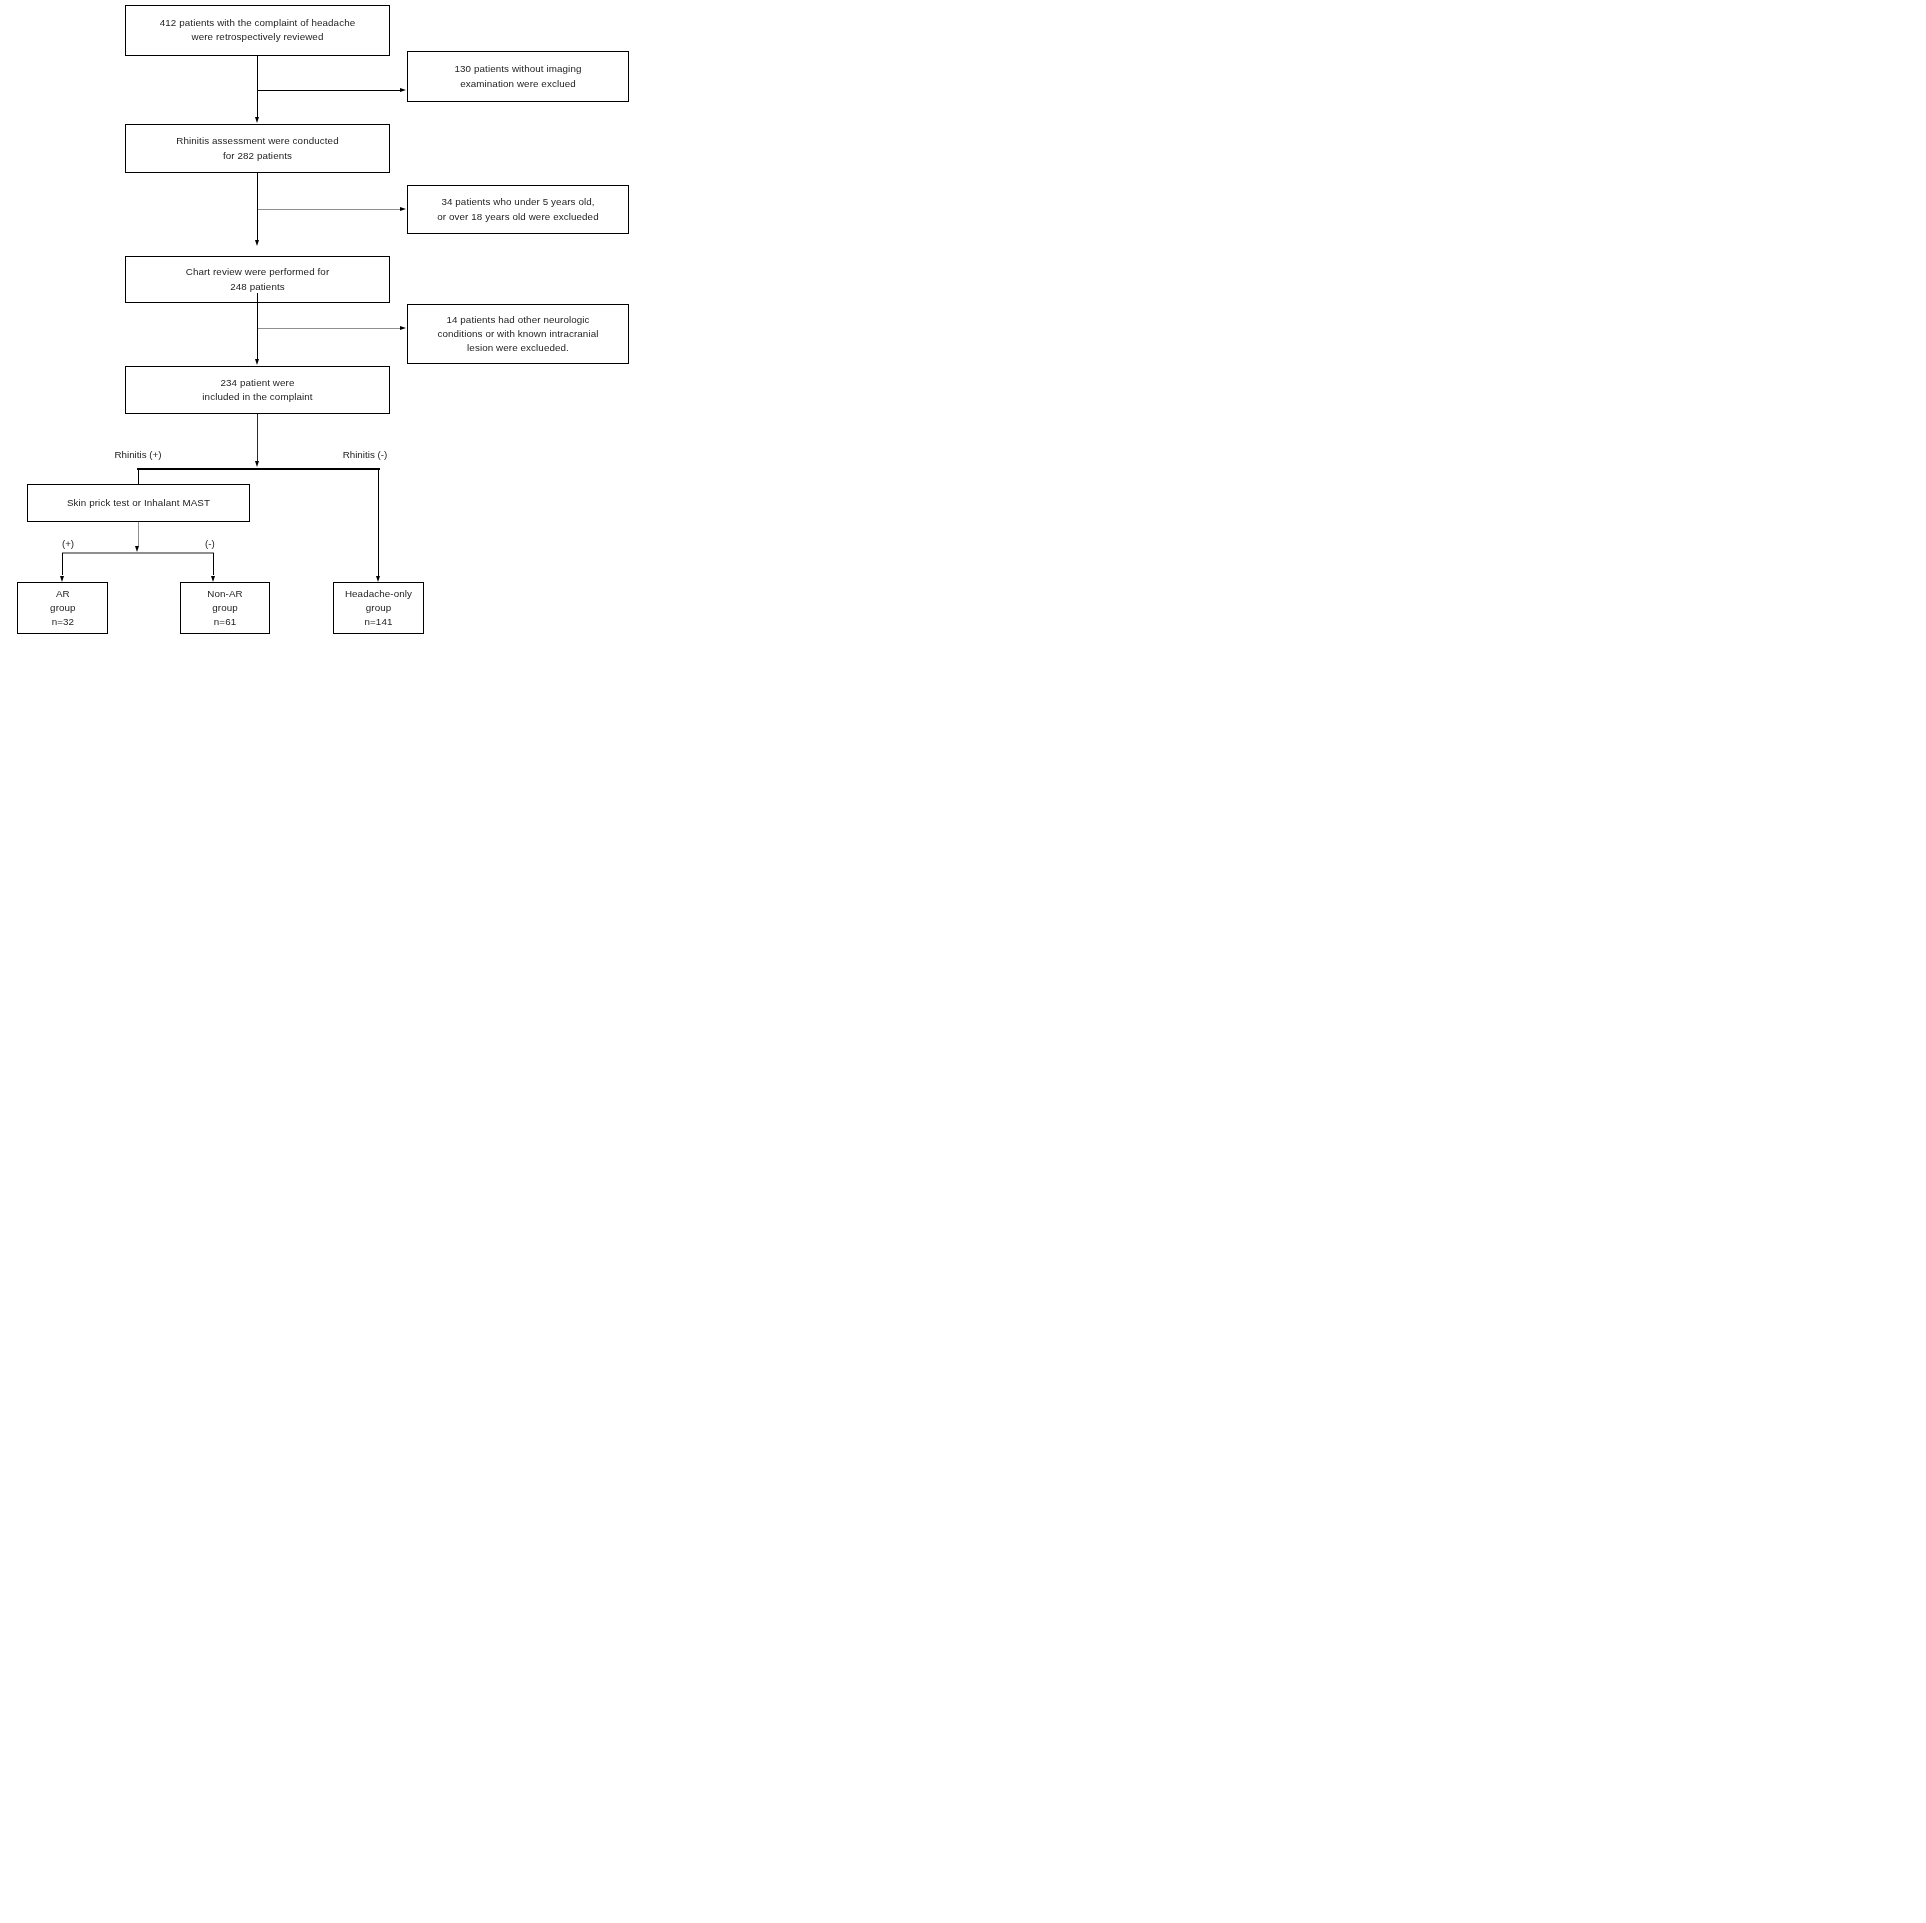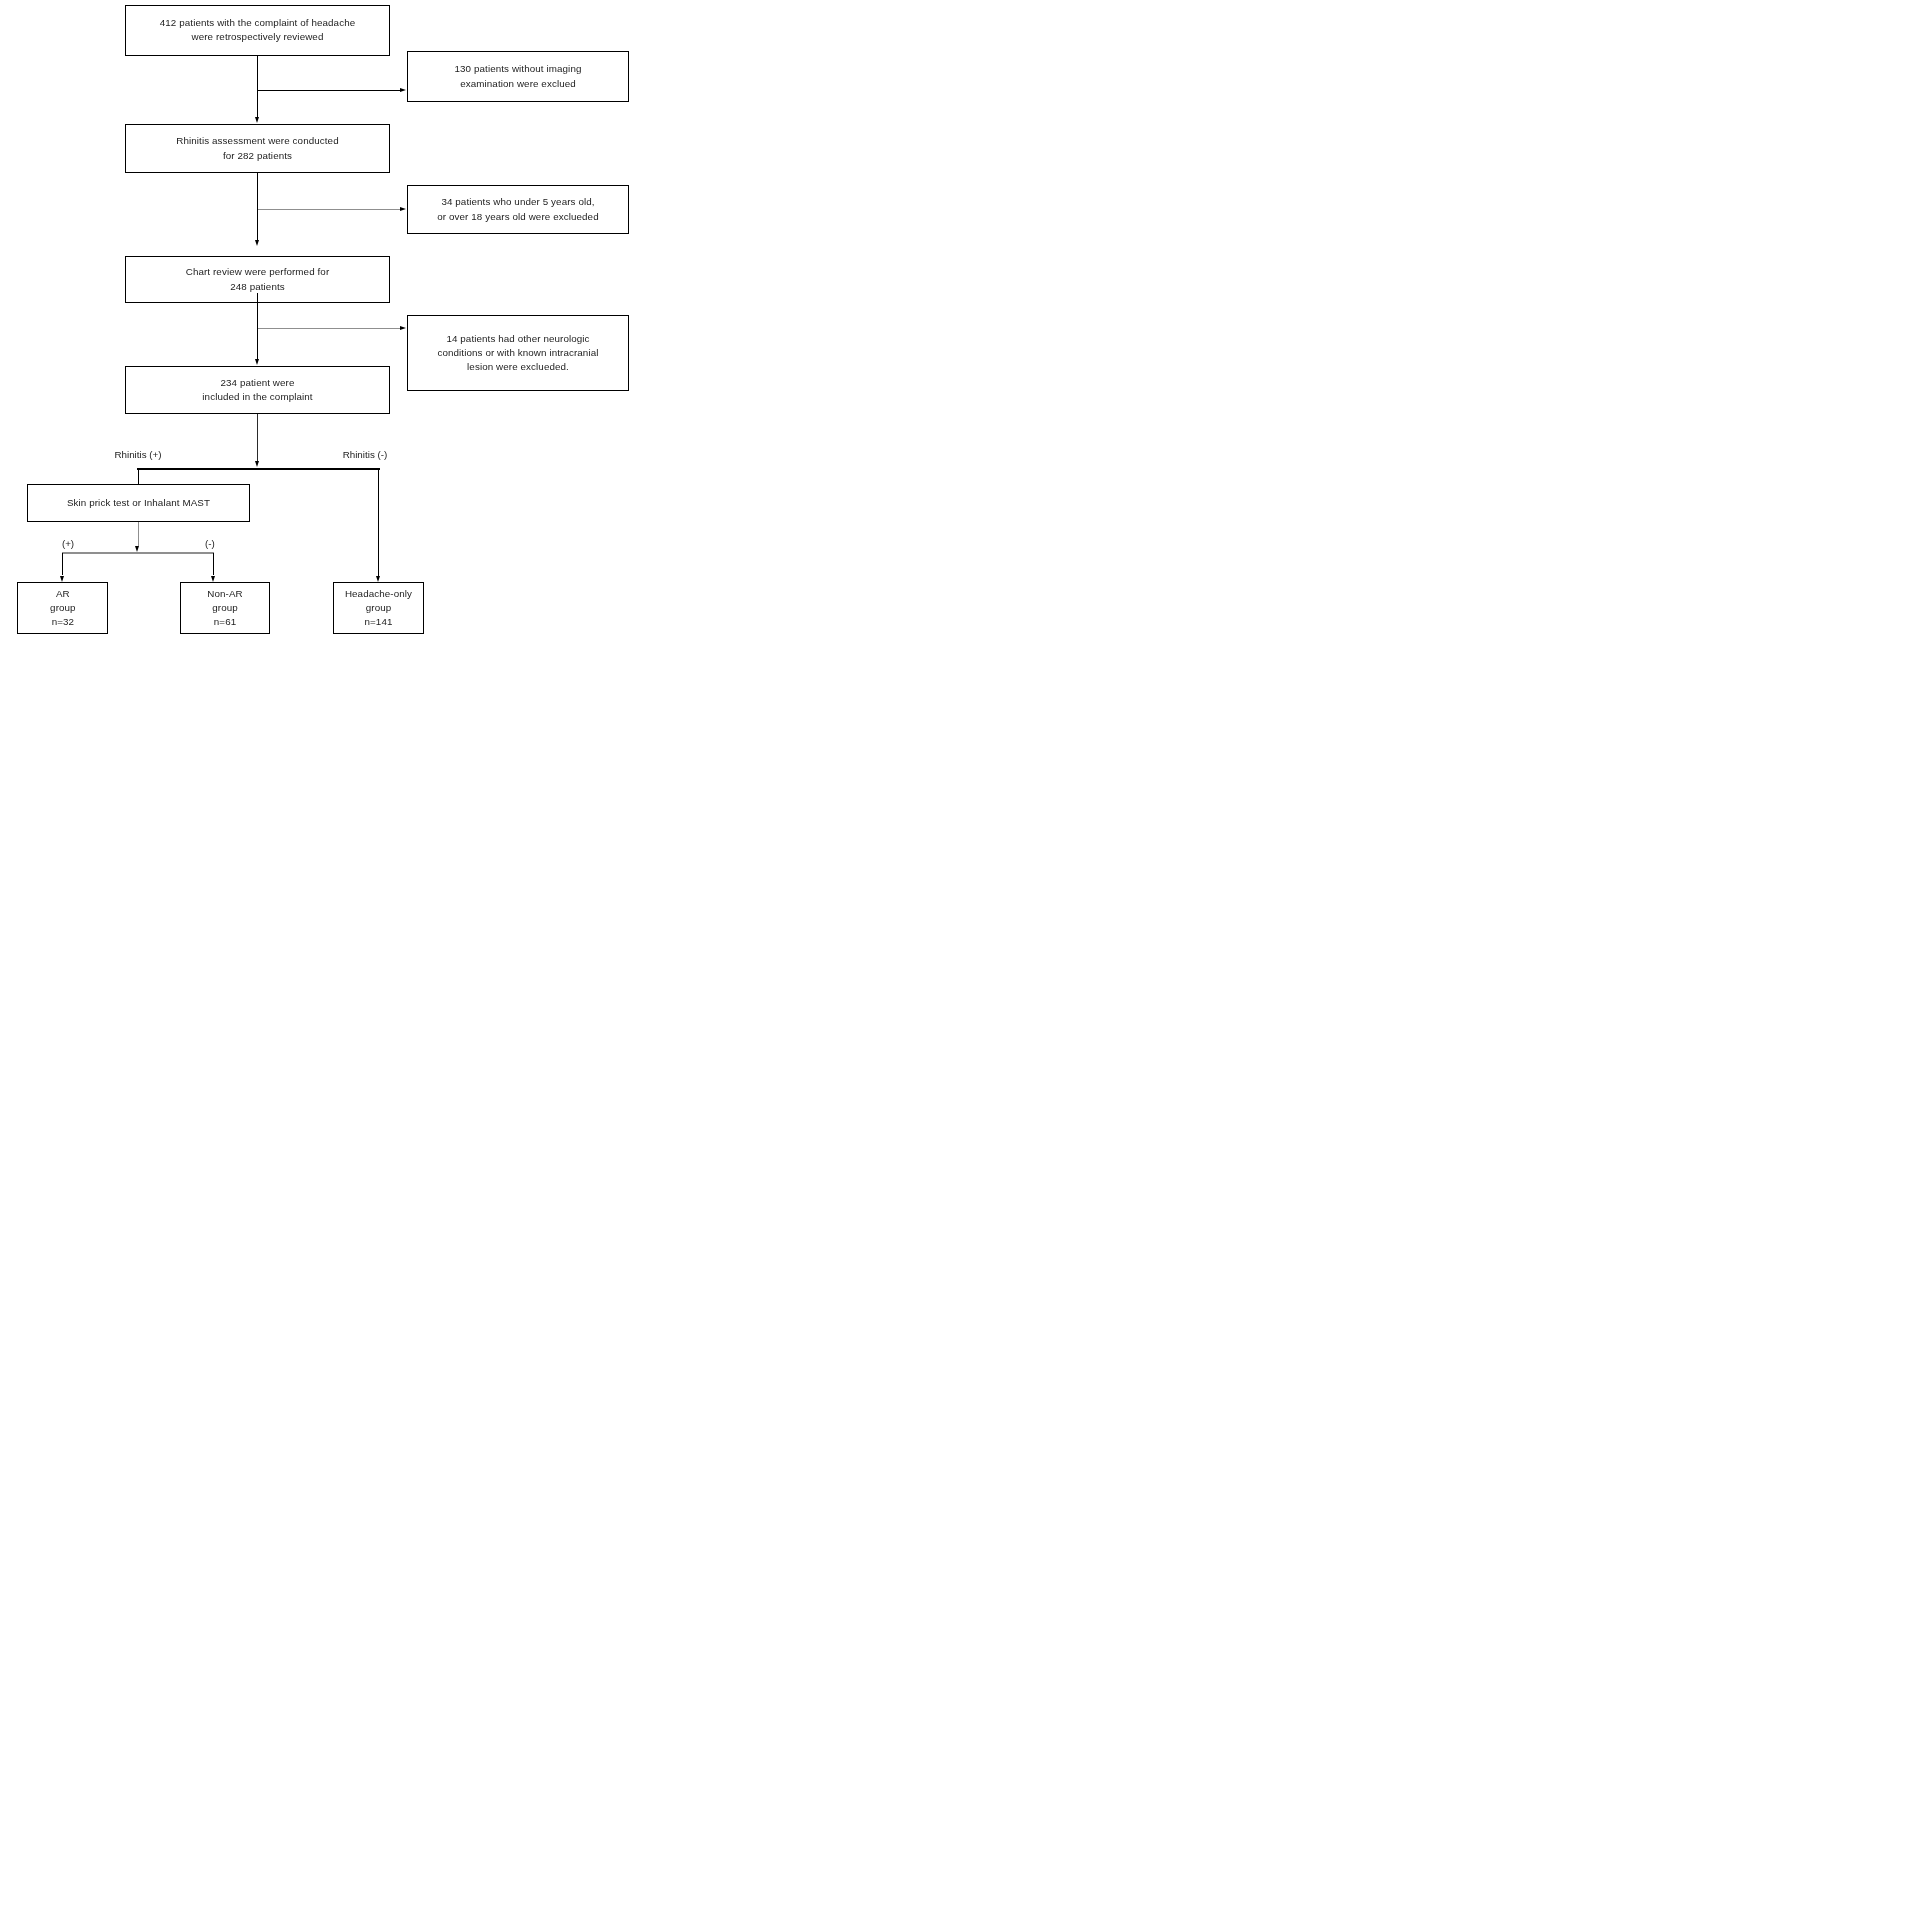--- a/index.html
+++ b/index.html
@@ -77,21 +77,21 @@
   <div class="box" style="left:407px;top:51px;width:222px;height:51px;">
     <div>130 patients without imaging</div>
     <div>examination were exclued</div>
   </div>
 
   <div class="box" style="left:407px;top:185px;width:222px;height:49px;">
     <div>34 patients who under 5 years old,</div>
     <div>or over 18 years old were exclueded</div>
   </div>
 
-  <div class="box" style="left:407px;top:304px;width:222px;height:76px;margin-top:11px;">
+  <div class="box" style="left:407px;top:304px;width:222px;height:60px;">
     <div>14 patients had other neurologic</div>
     <div>conditions or with known intracranial</div>
     <div>lesion were exclueded.</div>
   </div>
 
   <div class="box" style="left:27px;top:484px;width:223px;height:38px;">
     <div>Skin prick test or Inhalant MAST</div>
   </div>
 
   <div class="box" style="left:17.4px;top:582px;width:91px;height:52px;">

